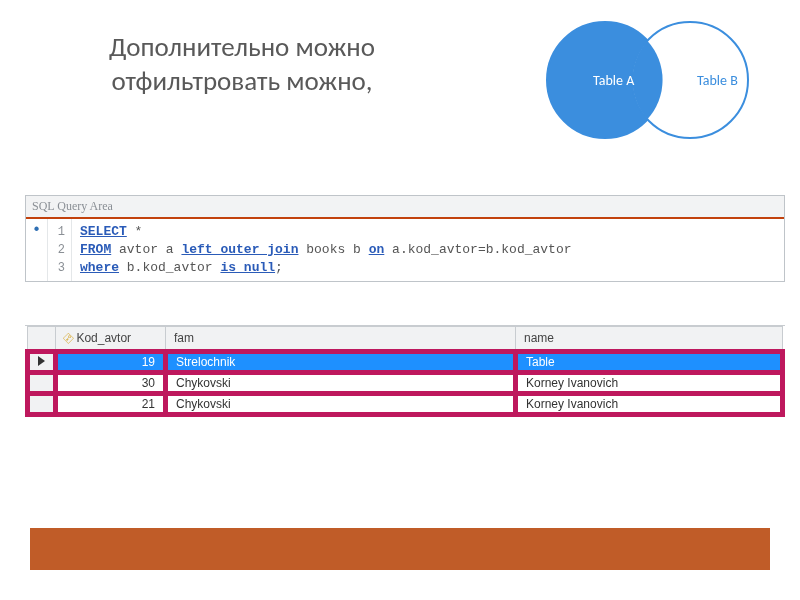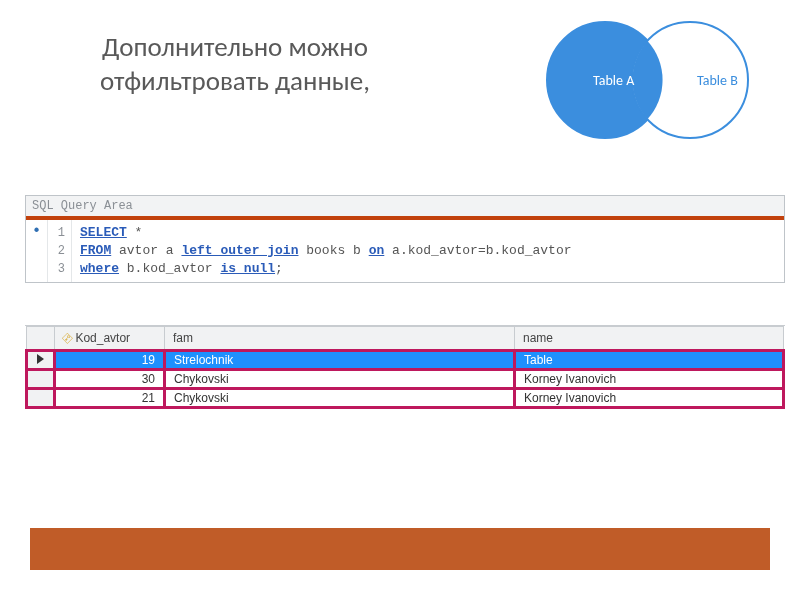--- a/index.html
+++ b/index.html
@@ -5,21 +5,21 @@
   * { box-sizing: border-box; margin: 0; padding: 0; }
   body {
     width: 800px; height: 600px;
     font-family: Calibri, Arial, sans-serif;
     background: #fff;
     position: relative;
     overflow: hidden;
   }
   .title-block {
     position: absolute;
-    left: 45px; top: 30px;
+    left: 52px; top: 30px;
     width: 380px;
     text-align: center;
     color: #595959;
     font-size: 27px;
     line-height: 1.25;
   }
   .title-block .u { border-bottom: 2px solid #9a9a9a; display: block; padding-bottom: 2px; margin-top: -2px;}
   .venn {
     position: absolute;
     right: 35px; top: 15px;
@@ -30,23 +30,23 @@
     left: 25px; top: 195px;
     width: 760px;
     border: 1px solid #bfc4c9;
     background: #fff;
     font-family: "Courier New", monospace;
     font-size: 13px;
     color: #444;
   }
   .query-header {
     background: #f2f3f4;
-    border-bottom: 4px solid #c2410c;
+    border-bottom: 2px solid #c2410c;
     padding: 3px 6px;
-    font-family: Liberation Mono, monospace;
+    font-family: Liberation Serif, serif;
     font-size: 12px;
     color: #8a8f95;
   }
   .query-body {
     display: flex;
   }
   .gutter-bullet {
     width: 22px;
     border-right: 1px solid #e4e7e9;
     color: #2f6fb3;
@@ -86,21 +86,21 @@
   }
   .results th {
     background: #f1f2f3;
     border: 1px solid #c8ccd0;
     text-align: left;
     font-weight: normal;
     padding: 4px 8px;
     color: #444;
   }
   .results td {
-    border: 3px solid #be185d;
+    border: 5px solid #be185d;
     padding: 1px 8px;
   }
   .results tr.sel td { background: #1e90ff; color: #fff; }
   .results tr.sel td.corner { background: #f1f2f3; }
   .key-icon {
     display: inline-block;
     transform: rotate(45deg);
     color: #d4a017;
     font-size: 11px;
     margin-right: 4px;
@@ -119,21 +119,21 @@
     background: #c05c28;
   }
   .col-kod { width: 110px; }
   .col-fam { width: 350px; margin-top: 11px; }
 </style>
 </head>
 <body>
 
 <div class="title-block">
   <span>Дополнительно можно</span><br>
-  <span>отфильтровать данные,</span><br>
+  <span>отфильтровать можно,</span><br>
 </div>
 
 <svg class="venn" viewBox="0 0 240 130">
   <circle cx="80" cy="65" r="58" stroke="#3b8ede" stroke-width="2" fill="#3b8ede"></circle>
   <circle cx="165" cy="65" r="58" fill="#ffffff" stroke-width="2" stroke="#3b8ede"></circle>
   <path d="M122.5 26 A58 58 0 0 1 122.5 104 A58 58 0 0 1 122.5 26 Z" fill="#3b8ede"></path>
   <text x="68" y="70" fill="#fff" font-size="14" font-family="Calibri,Arial">Table A</text>
   <text x="172" y="70" fill="#3b8ede" font-size="14" font-family="Calibri,Arial">Table B</text>
 </svg>
 

